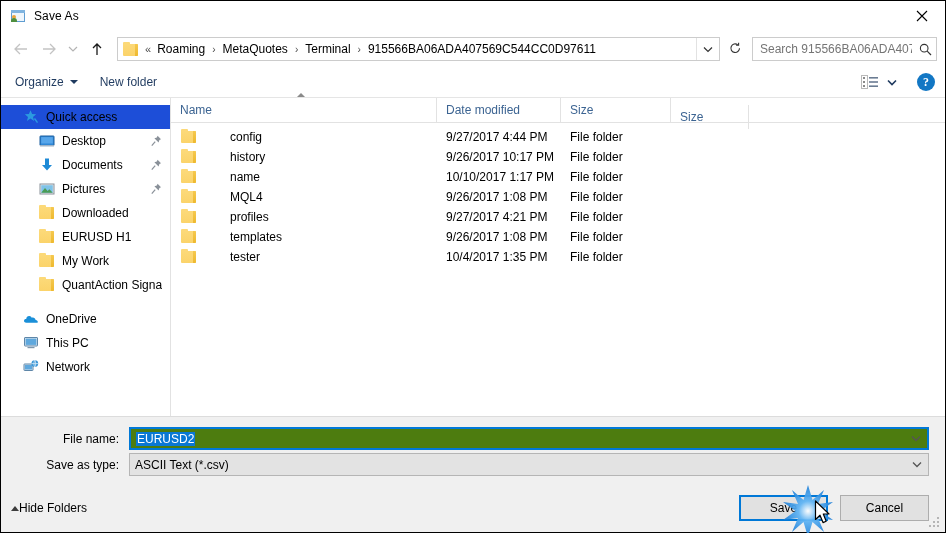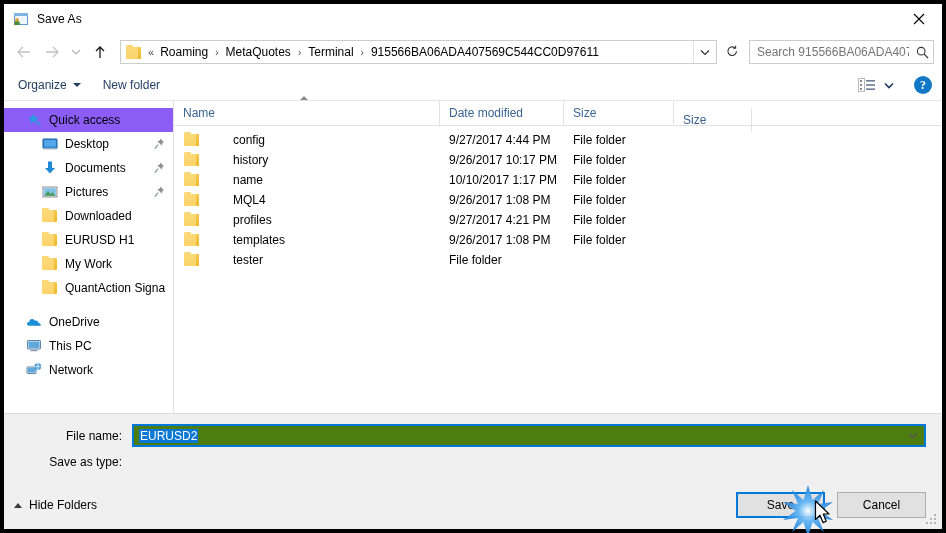--- a/index.html
+++ b/index.html
@@ -10,21 +10,21 @@
     width: 946px; height: 533px;
     font-family: "Liberation Sans", sans-serif;
     font-size: 12px;
     color: #000;
     overflow: hidden;
     position: relative;
   }
   .dialog {
     position: absolute; inset: 0;
     background: #ffffff;
-    border: 4px solid #000000;
+    border: 1px solid #000000;
     box-sizing: border-box;
     display: flex; flex-direction: column;
   }
 
   
   .titlebar {
     height: 30px; flex: 0 0 30px;
     display: flex; align-items: center;
     background: #ffffff;
     padding-left: 9px;
@@ -173,21 +173,21 @@
     overflow: hidden;
   }
   .nav-item {
     height: 24px; display: flex; align-items: center;
     padding-left: 22px; padding-right: 8px;
     box-sizing: border-box;
     font-size: 12px; color: #000;
   }
   .nav-item.level0 { padding-left: 22px; }
   .nav-item.level1 { padding-left: 38px; }
-  .nav-item.selected { background: #8b5cf6; }
+  .nav-item.selected { background: #1d4ed8; }
   .nav-ico {
     width: 16px; height: 16px; flex: 0 0 16px;
     margin-right: 7px; position: relative;
   }
   .nav-label { white-space: nowrap; overflow: hidden; }
   .pin {
     margin-left: auto; width: 11px; height: 12px;
     flex: 0 0 11px; position: relative;
   }
   .nav-gap { height: 10px; }
@@ -301,21 +301,21 @@
   
   .footer {
     flex: 0 0 48px;
     background: #f0f0f0;
     display: flex; align-items: center;
     padding: 0 16px 0 10px;
     box-sizing: border-box;
     position: relative;
   }
   .hide-folders {
-    display: flex; align-items: center; gap: 7px;
+    display: flex; align-items: center; 
     font-size: 12px; color: #000;
   }
   .up-caret {
     width: 0; height: 0;
     border-left: 4px solid transparent;
     border-right: 4px solid transparent;
     border-bottom: 5px solid #3c3c3c;
   }
   .footer-spacer { flex: 1 1 auto; }
   .btn {
@@ -678,20 +678,21 @@
           <div class="cell size"></div>
         </div>
 
         <div class="row">
           <div class="cell name">
             <span class="row-folder-ico">
                 <span class="folder"></span>
               </span>
             <span>tester</span>
           </div>
+          <div class="cell date">10/4/2017 1:35 PM</div>
           <div class="cell type">File folder</div>
           <div class="cell size"></div>
         </div>
 
       </div>
     </div>
   </div>
 
   <div class="formarea">
     <div class="formrow">
@@ -702,20 +703,28 @@
         </div>
         <div class="combo-caret">
           <svg width="10" height="7" viewBox="0 0 10 7">
             <path d="M1 1.5 L5 5.5 L9 1.5" stroke="#555" stroke-width="1.3" fill="none"></path>
           </svg>
         </div>
       </div>
     </div>
     <div class="formrow">
       <div class="formlabel">Save as type:</div>
+      <div class="combo filetype">
+        <div class="combo-text">ASCII Text (*.csv)</div>
+        <div class="combo-caret">
+          <svg width="10" height="7" viewBox="0 0 10 7">
+            <path d="M1 1.5 L5 5.5 L9 1.5" stroke="#555" stroke-width="1.3" fill="none"></path>
+          </svg>
+        </div>
+      </div>
     </div>
   </div>
 
   <div class="footer">
     <div class="hide-folders">
       <span class="up-caret"></span>
       <span>Hide Folders</span>
     </div>
     <div class="footer-spacer"></div>
     <div class="btn default">

